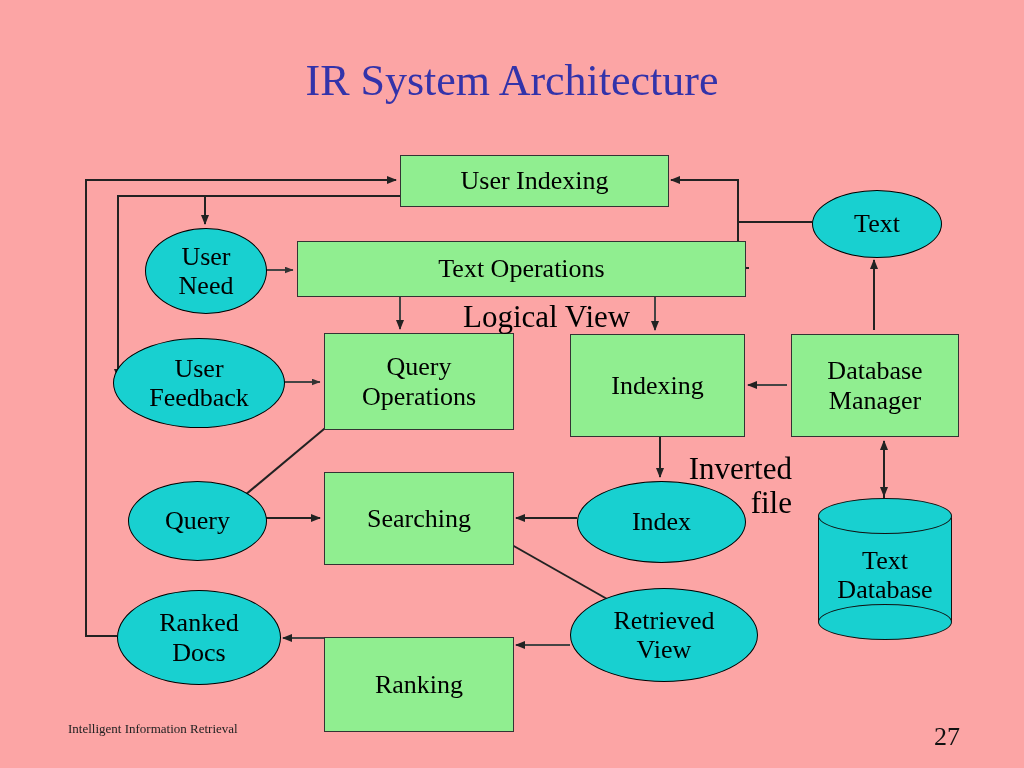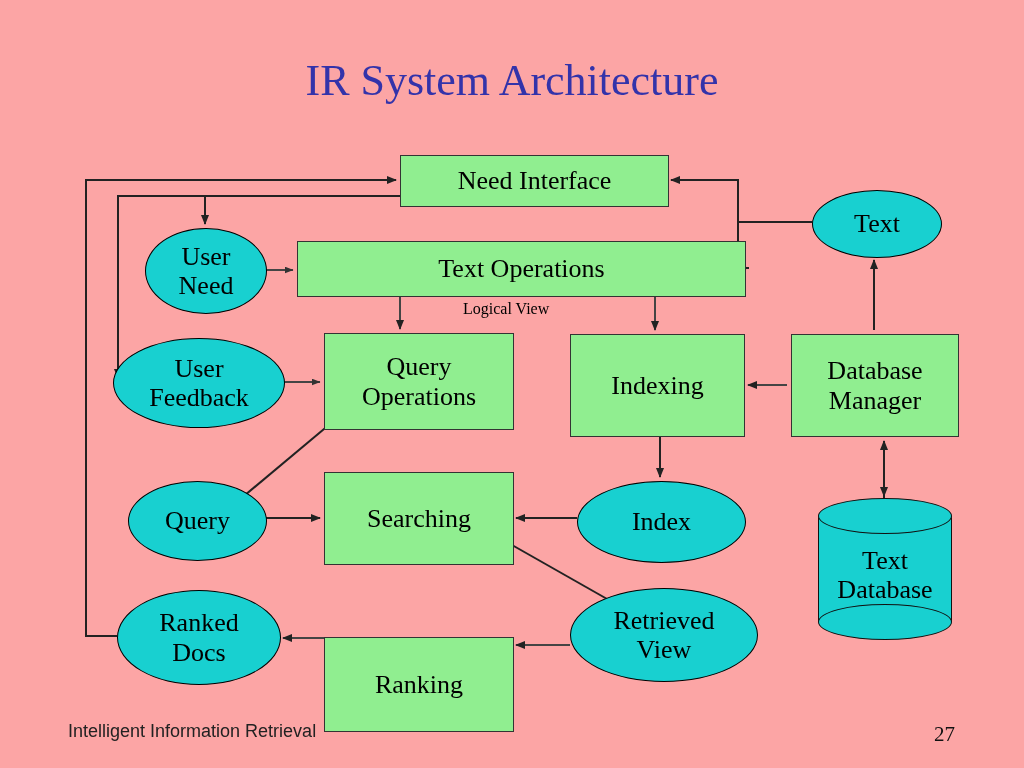--- a/index.html
+++ b/index.html
@@ -97,39 +97,39 @@
     right: 0;
     text-align: center;
     font-size: 26px;
     color: #000;
     font-family: "Liberation Serif", "DejaVu Serif", serif;
     line-height: 1.12;
     z-index: 3;
   }
   .edge-label {
     position: absolute;
-    font-size: 16px;
+    font-size: 31px;
     color: #000000;
     font-family: "Liberation Serif", "DejaVu Serif", serif;
     line-height: 1.1;
     z-index: 6;
   }
   #footer-note {
     position: absolute;
     left: 68px;
     top: 721px;
-    font-size: 18px;
+    font-size: 13px;
     color: #222222;
-    font-family: Liberation Sans, sans-serif;
+    font-family: Liberation Serif, serif;
   }
   #page-num {
     position: absolute;
     left: 934px;
     top: 722px;
-    font-size: 21px;
+    font-size: 26px;
     color: #111111;
     font-family: "Liberation Serif", "DejaVu Serif", serif;
   }
   svg.wires { position:absolute; left:0; top:0; width:1024px; height:768px; z-index:1; }
 </style>
 </head>
 <body>
 
 <div id="slide">
 
@@ -184,21 +184,21 @@
 
         <path d="M512,545 L630,612" marker-end="url(#ah)"></path>
 
         <path d="M570,645 L516,645" marker-end="url(#ah)" stroke="#444"></path>
 
         <path d="M324,638 L283,638" marker-end="url(#ah)" stroke="#444"></path>
       </g>
     </svg>
 
     <div class="node box" style="left:400px; top:155px; width:267px; height:50px;">
-      <span>Need Interface</span>
+      <span>User Indexing</span>
     </div>
 
     <div class="node ellipse" style="left:812px; top:190px; width:128px; height:66px;">
       <span>Text</span>
     </div>
 
     <div class="node ellipse" style="left:145px; top:228px; width:120px; height:84px; white-space:pre-line;">
       <span>User
 Need</span>
     </div>
@@ -255,19 +255,21 @@
       <span>Ranking</span>
     </div>
 
     <div class="node ellipse" style="left:570px; top:588px; width:186px; height:92px; white-space:pre-line;">
       <span>Retrieved
 View</span>
     </div>
 
     <div class="edge-label" style="left:463px; top:300px;">Logical View</div>
 
+    <div class="edge-label" style="left:688px; top:452px; width:104px; text-align:right; white-space:pre-line;">Inverted
+file</div>
 
   </div>
 
   <div id="footer-note">Intelligent Information Retrieval</div>
   <div id="page-num">27</div>
 
 </div>
 
 </body></html>

